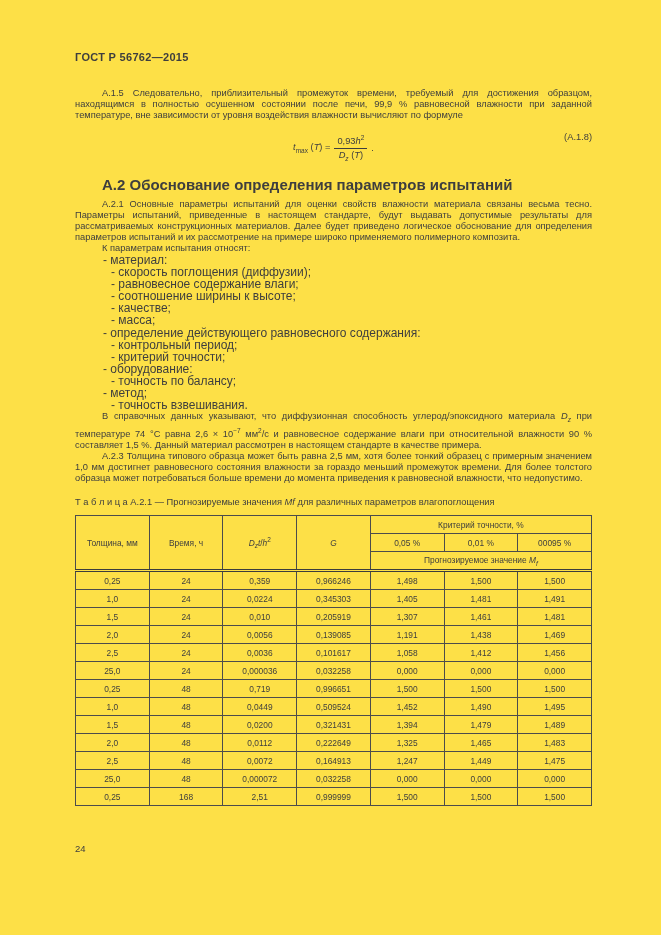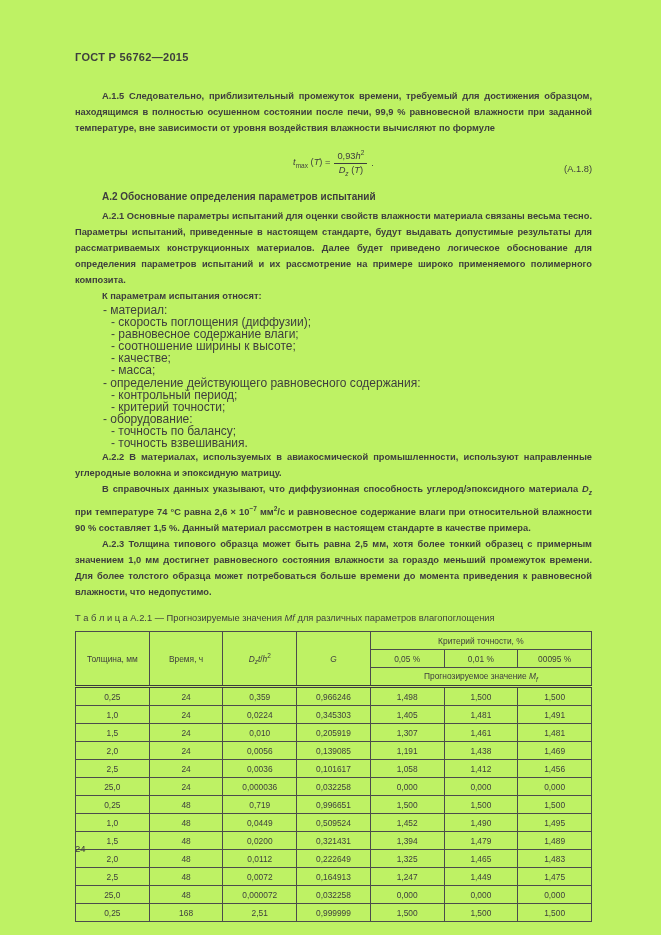--- a/index.html
+++ b/index.html
@@ -1,39 +1,38 @@
 <!DOCTYPE html>
 <html lang="ru"><head>
 <meta charset="utf-8">
 <style>
   html, body { margin:0; padding:0; background:#ffffff; }
   .page {
     position: relative;
     width: 661px;
     height: 935px;
-    background: #bef264;
+    background: #fde047;
     box-sizing: border-box;
     padding: 45px 69px 0 75px;
     font-family: "Liberation Sans", "DejaVu Sans", sans-serif;
     color: #3e3e3e;
     overflow: hidden;
   }
   .doc-header {
     font-size: 11px;
     font-weight: bold;
     letter-spacing: 0.3px;
     margin: 6px 0 25px 0;
   }
   .p {
     font-size: 9.3px;
-    line-height: 16px;
+    line-height: 11px;
     text-align: justify;
     text-indent: 27px;
     margin: 0;
-    font-weight: bold;
   }
   .formula-row {
     position: relative;
     margin: 9px 0 10px 0;
     height: 36px;
   }
   .formula {
     display: flex;
     justify-content: center;
     align-items: center;
@@ -46,25 +45,25 @@
   .frac { display: inline-flex; flex-direction: column; align-items: center; }
   .frac .num {
     border-bottom: 1px solid #3e3e3e;
     padding: 0 3px 1px 3px;
     line-height: 11px;
   }
   .frac .den { padding-top: 1px; line-height: 11px; }
   .eq-number {
     position: absolute;
     right: 0;
-    top: 19px;
+    top: 2px;
     font-size: 9.3px;
   }
   .section-heading {
-    font-size: 10px;
+    font-size: 15px;
     font-weight: bold;
     text-indent: 27px;
     margin: 2px 0 6px 0;
   }
   .list-line {
     font-size: 12px;
     line-height: 12.1px;
     text-align: left;
   }
   .lvl1 { padding-left: 28px; }
@@ -132,24 +131,24 @@
       <div class="list-line lvl2">- скорость поглощения (диффузии);</div>
       <div class="list-line lvl2">- равновесное содержание влаги;</div>
       <div class="list-line lvl2">- соотношение ширины к высоте;</div>
       <div class="list-line lvl2">- качестве;</div>
       <div class="list-line lvl2">- масса;</div>
       <div class="list-line lvl1">- определение действующего равновесного содержания:</div>
       <div class="list-line lvl2">- контрольный период;</div>
       <div class="list-line lvl2">- критерий точности;</div>
       <div class="list-line lvl1">- оборудование:</div>
       <div class="list-line lvl2">- точность по балансу;</div>
+      <div class="list-line lvl1">- метод;</div>
       <div class="list-line lvl2">- точность взвешивания.</div>
     </div>
 
-  <p class="p">А.2.2 В материалах, используемых в авиакосмической промышленности, используют направленные углеродные волокна и эпоксидную матрицу.</p>
 
   <p class="p"><span>В справочных данных указывают, что диффузионная способность углерод/эпоксидного материала </span><i>D</i><sub><i>z</i></sub><span> при температуре 74 °С равна  2,6 × 10</span><sup>−7</sup><span> мм</span><sup>2</sup><span>/с  и равновесное содержание влаги при относительной влажности 90 % составляет 1,5 %. Данный материал рассмотрен в настоящем стандарте в качестве примера.</span></p>
 
   <p class="p">А.2.3 Толщина типового образца может быть равна 2,5 мм, хотя более тонкий образец с примерным значением 1,0 мм достигнет равновесного состояния влажности за гораздо меньший промежуток времени. Для более толстого образца может потребоваться больше времени до момента приведения к равновесной влажности, что недопустимо.</p>
 
   <div class="table-caption"><span>Т а б л и ц а  А.2.1 — Прогнозируемые значения </span><i>Mf</i><span> для различных параметров влагопоглощения</span></div>
 
   <table class="gost">
     <thead>
       <tr>

